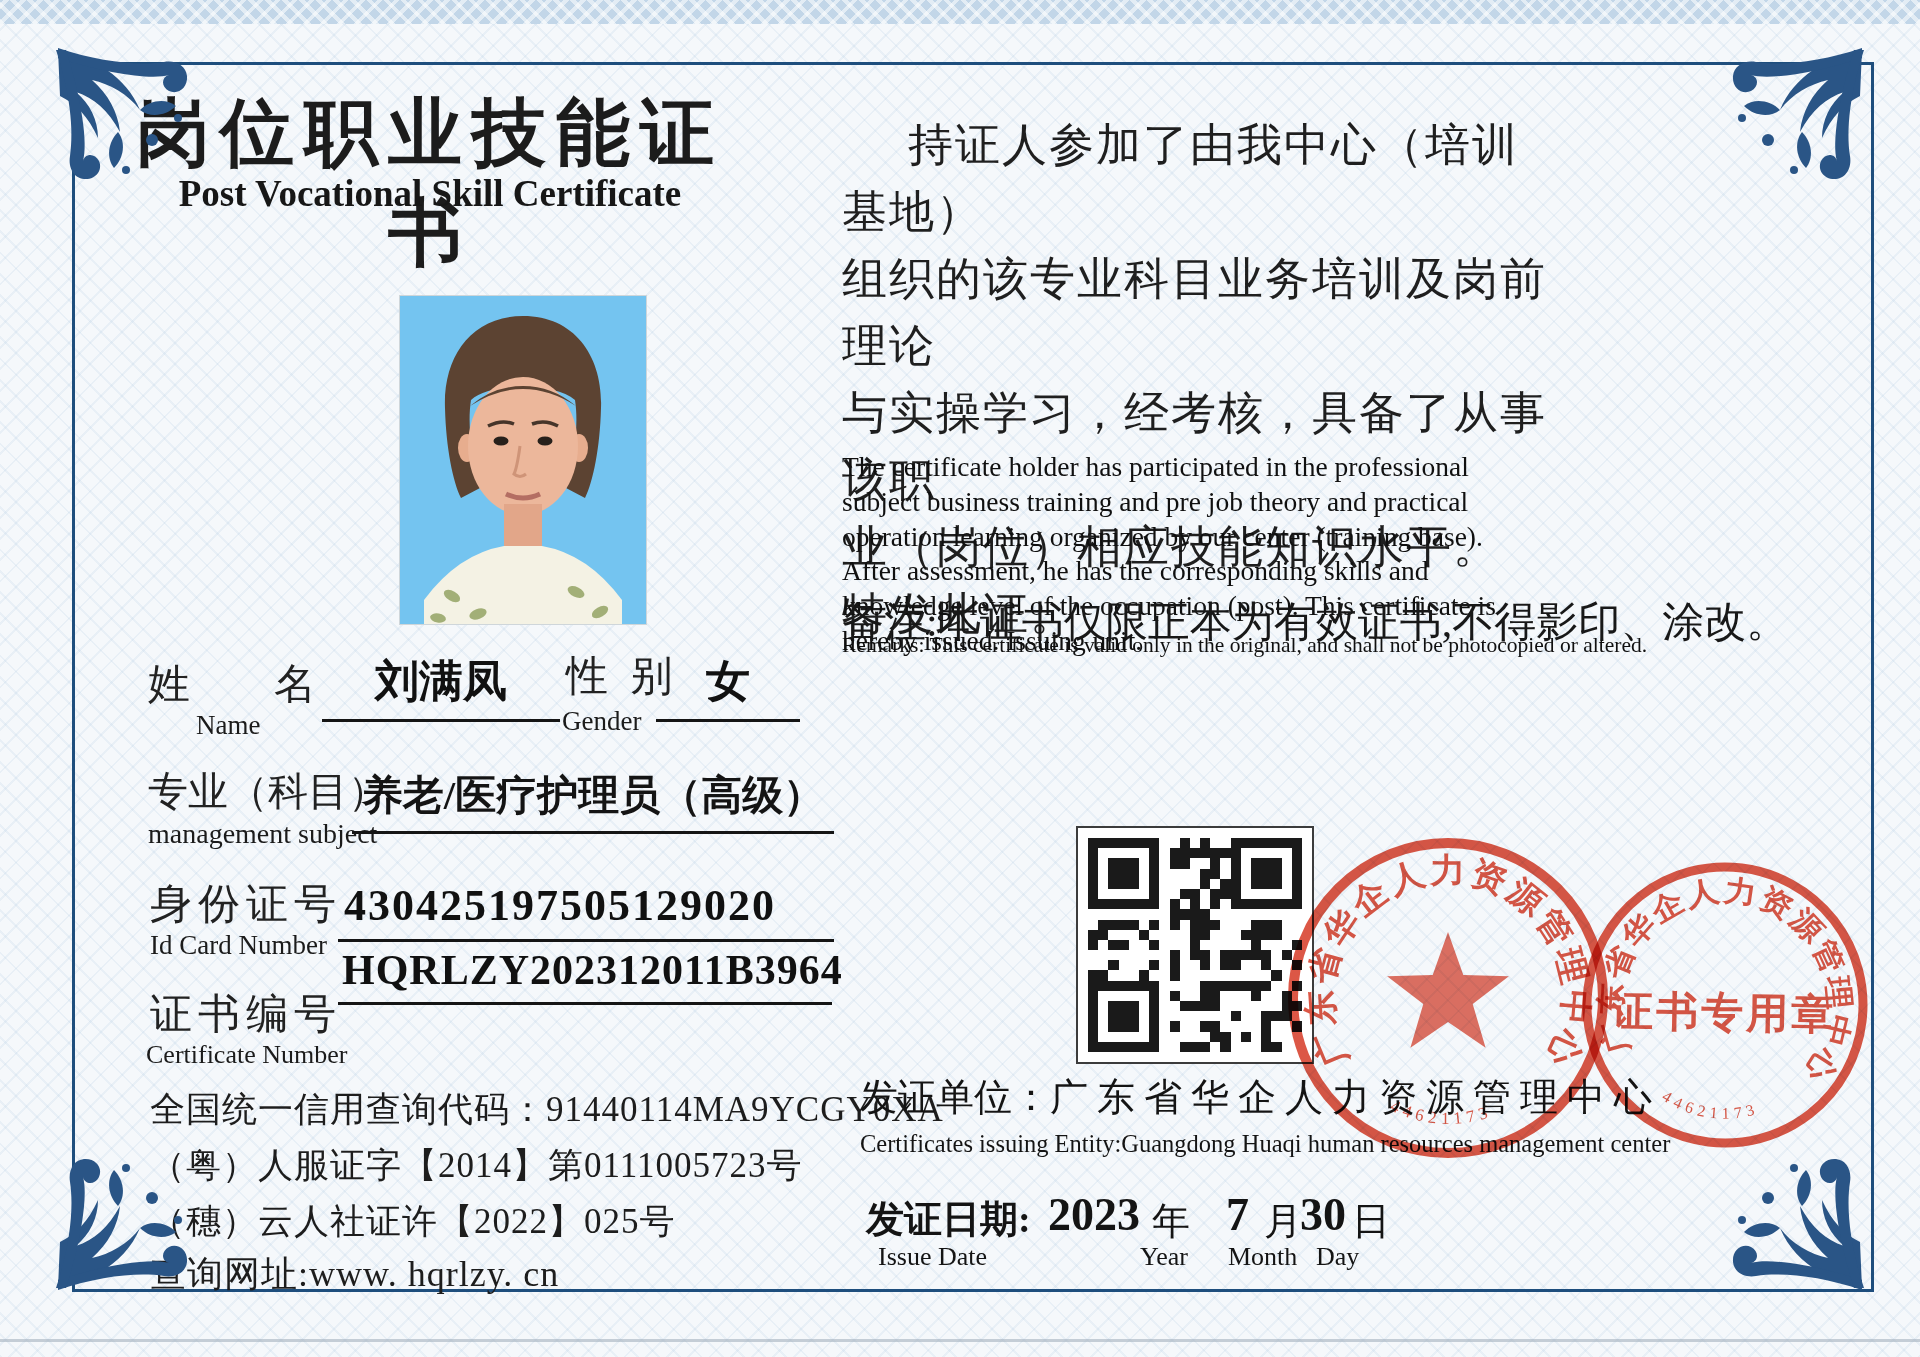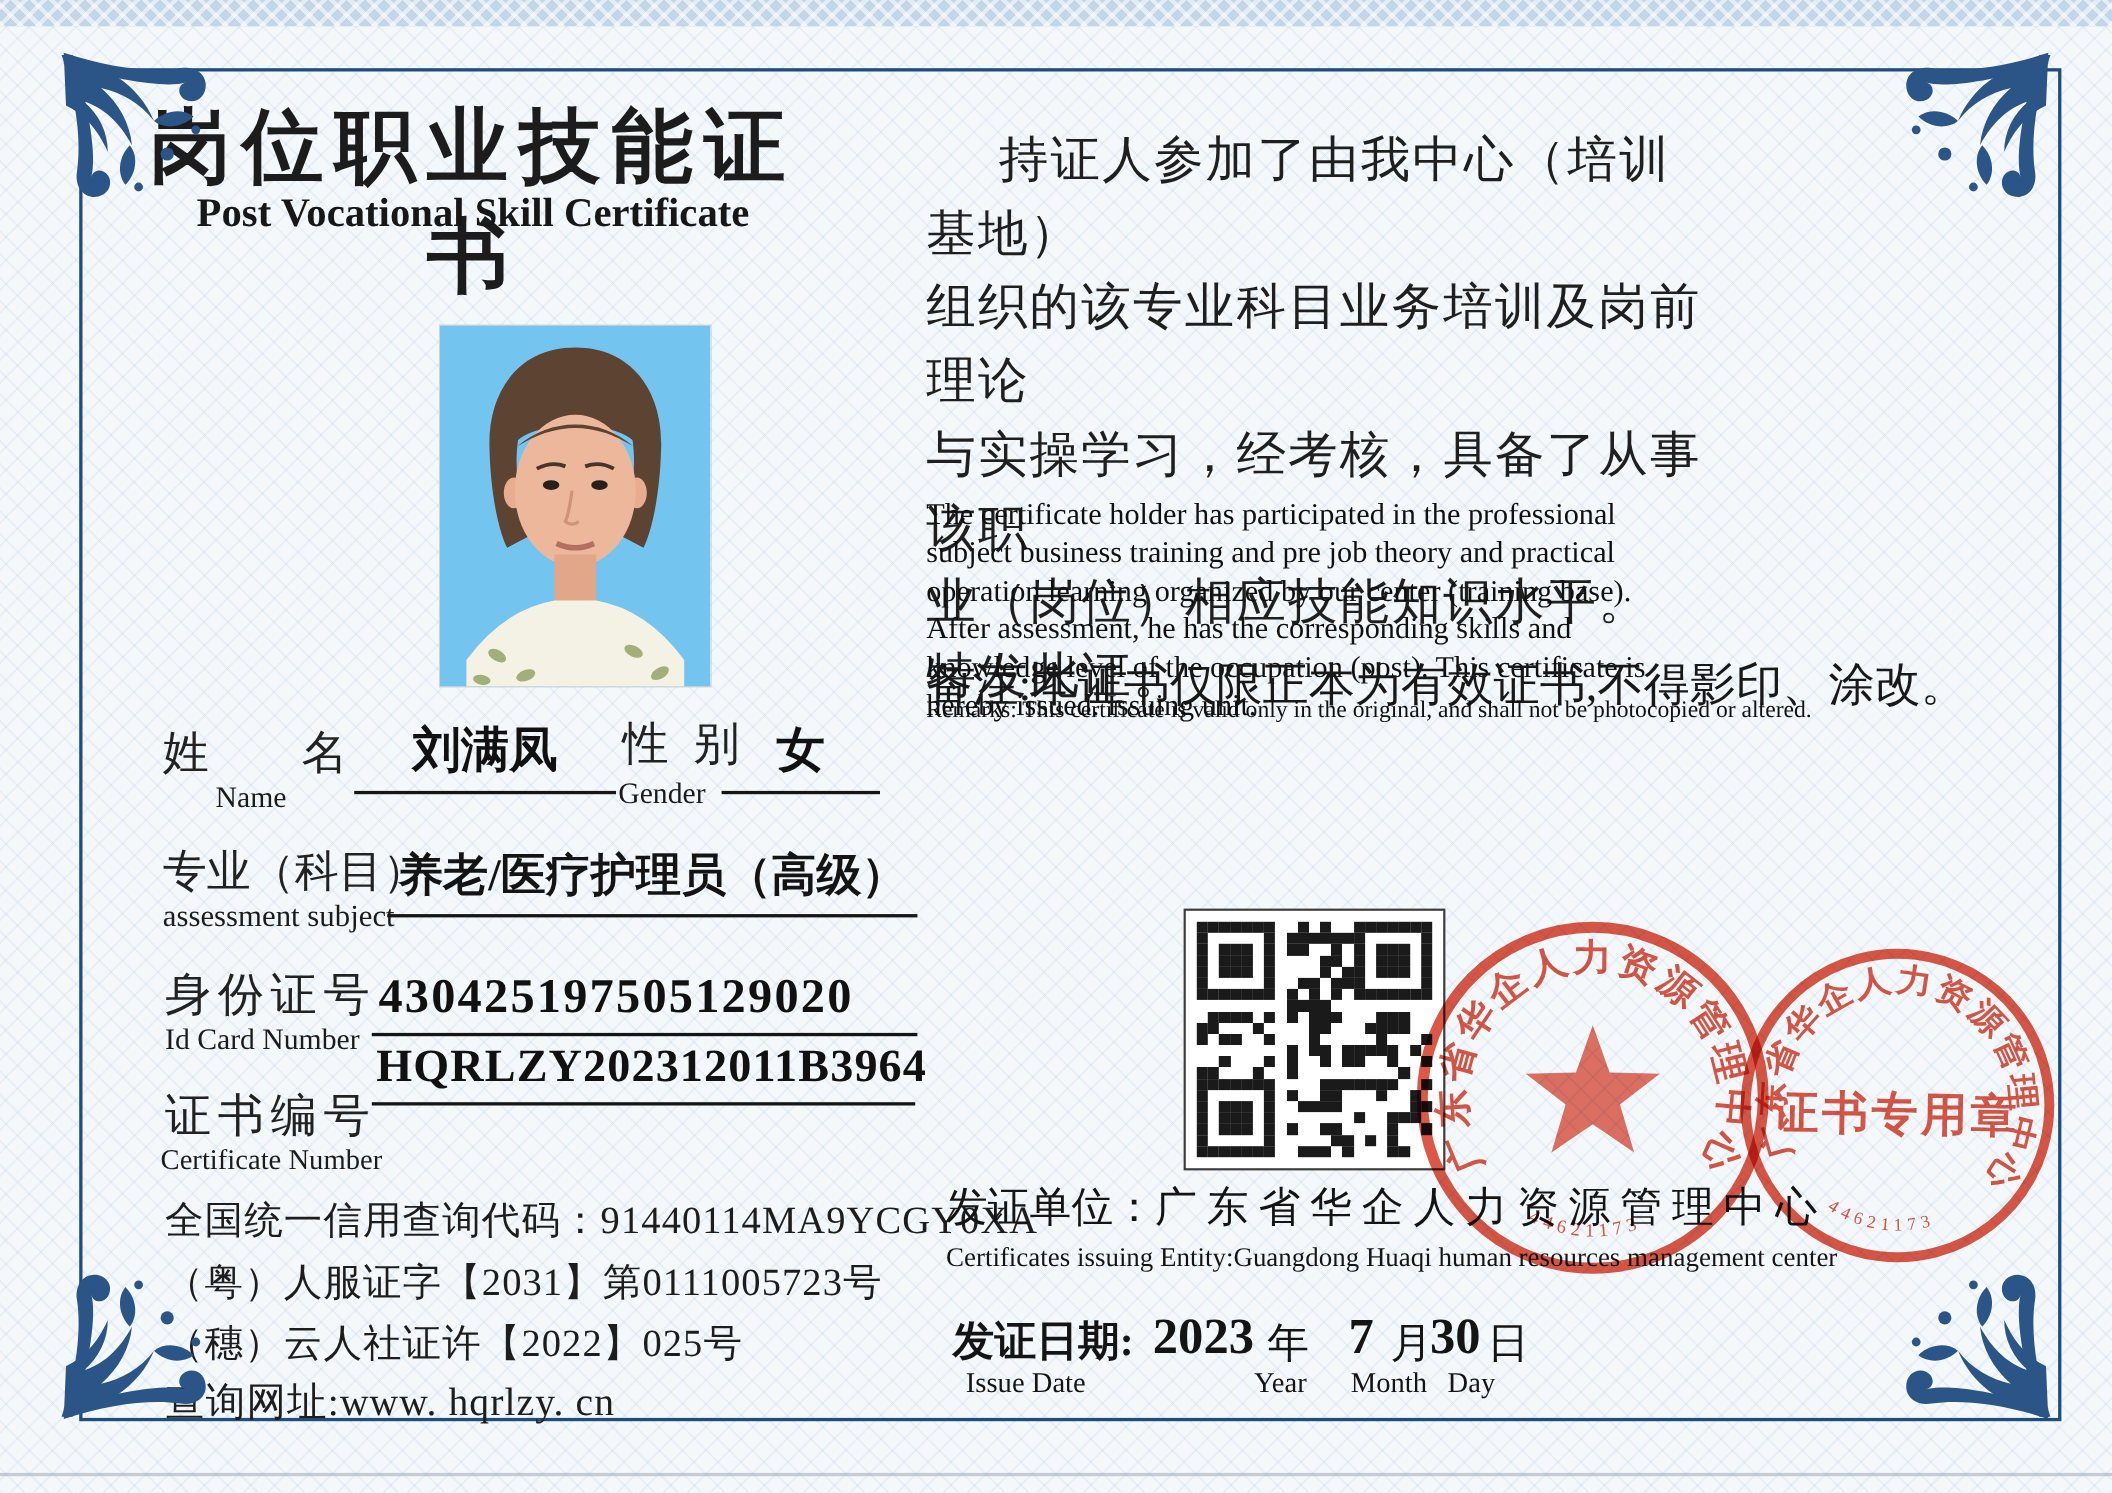--- a/index.html
+++ b/index.html
@@ -103,33 +103,33 @@
 
   <div class="txt lblzh" style="left:148px;top:656px;">姓　　名</div>
   <div class="txt lblen" style="left:196px;top:710px;">Name</div>
   <div class="txt uval fval" style="left:322px;top:652px;width:238px;">刘满凤</div>
 
   <div class="txt lblzh" style="left:566px;top:648px;letter-spacing:6px;">性 别</div>
   <div class="txt lblen" style="left:562px;top:706px;">Gender</div>
   <div class="txt uval fval" style="left:656px;top:652px;width:144px;">女</div>
 
   <div class="txt lblzh" style="left:148px;top:764px;font-size:40px;">专业（科目）</div>
-  <div class="txt lblen" style="left:148px;top:818px;font-size:28px;">assessment subject</div>
+  <div class="txt lblen" style="left:148px;top:818px;font-size:28px;">management subject</div>
   <div class="txt uval" style="left:352px;top:768px;width:482px;font-size:41px;">养老/医疗护理员（高级）</div>
 
   <div class="txt lblzh" style="left:150px;top:876px;letter-spacing:6px;">身份证号</div>
   <div class="txt lblen" style="left:150px;top:930px;">Id Card Number</div>
   <div class="txt uval fval" style="left:338px;top:880px;width:490px;text-align:left;padding-left:6px;letter-spacing:2px;">430425197505129020</div>
 
   <div class="txt lblzh" style="left:150px;top:986px;letter-spacing:6px;">证书编号</div>
   <div class="txt lblen" style="left:146px;top:1040px;font-size:26px;">Certificate Number</div>
   <div class="txt uval fval" style="left:338px;top:946px;width:490px;text-align:right;padding-left:4px;font-size:42px;letter-spacing:1px;">HQRLZY202312011B3964</div>
 
   <div class="txt fline" style="left:150px;top:1086px;">全国统一信用查询代码：91440114MA9YCGY0XA</div>
-  <div class="txt fline" style="left:150px;top:1142px;">（粤）人服证字【2031】第0111005723号</div>
+  <div class="txt fline" style="left:150px;top:1142px;">（粤）人服证字【2014】第0111005723号</div>
   <div class="txt fline" style="left:150px;top:1198px;">（穗）云人社证许【2022】025号</div>
   <div class="txt fline" style="left:150px;top:1250px;font-size:36px;">查询网址:www. hqrlzy. cn</div>
 
   <div class="txt" style="left:842px;top:112px;width:706px;">
     <div class="zhline" style="text-indent:66px;">持证人参加了由我中心（培训基地）</div>
     <div class="zhline">组织的该专业科目业务培训及岗前理论</div>
     <div class="zhline">与实操学习，经考核，具备了从事该职</div>
     <div class="zhline">业（岗位）相应技能知识水平。</div>
     <div class="zhline">特发此证。</div>
   </div>

